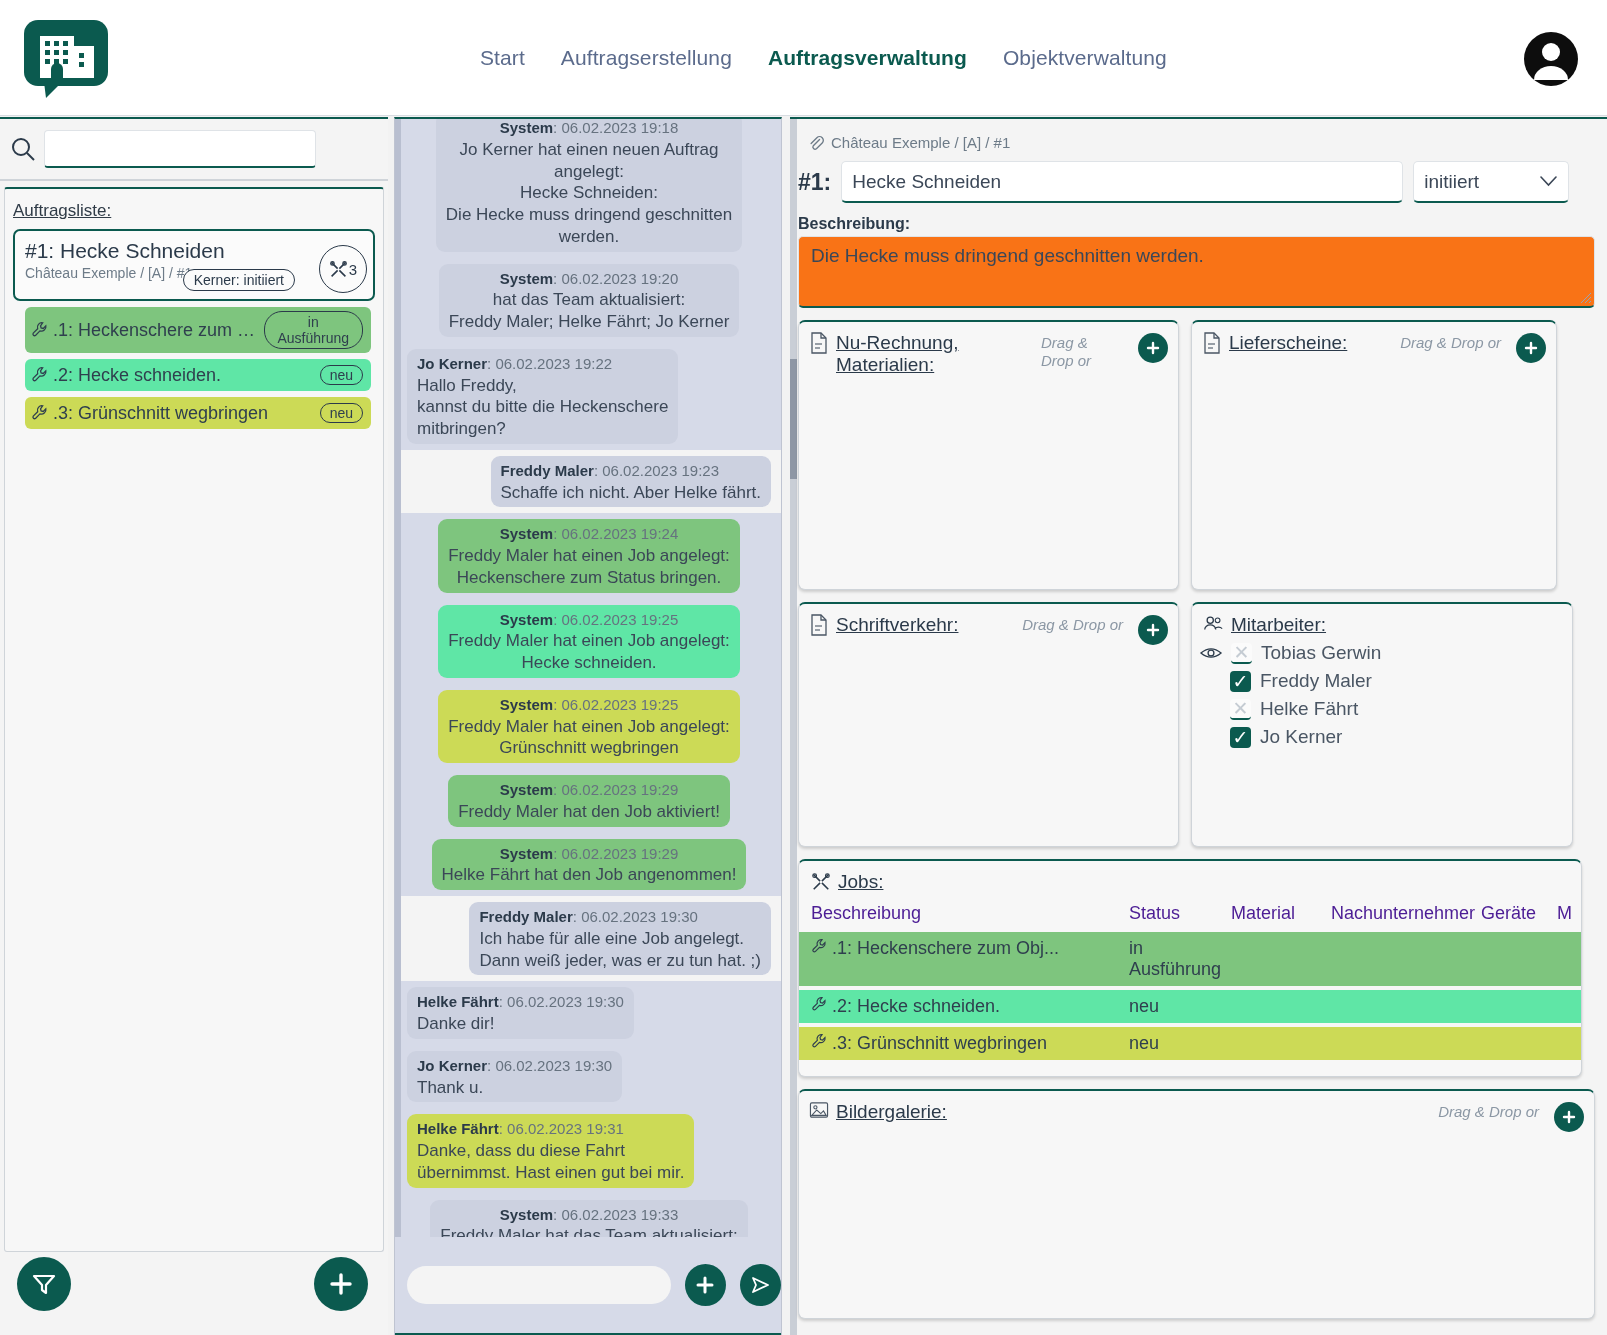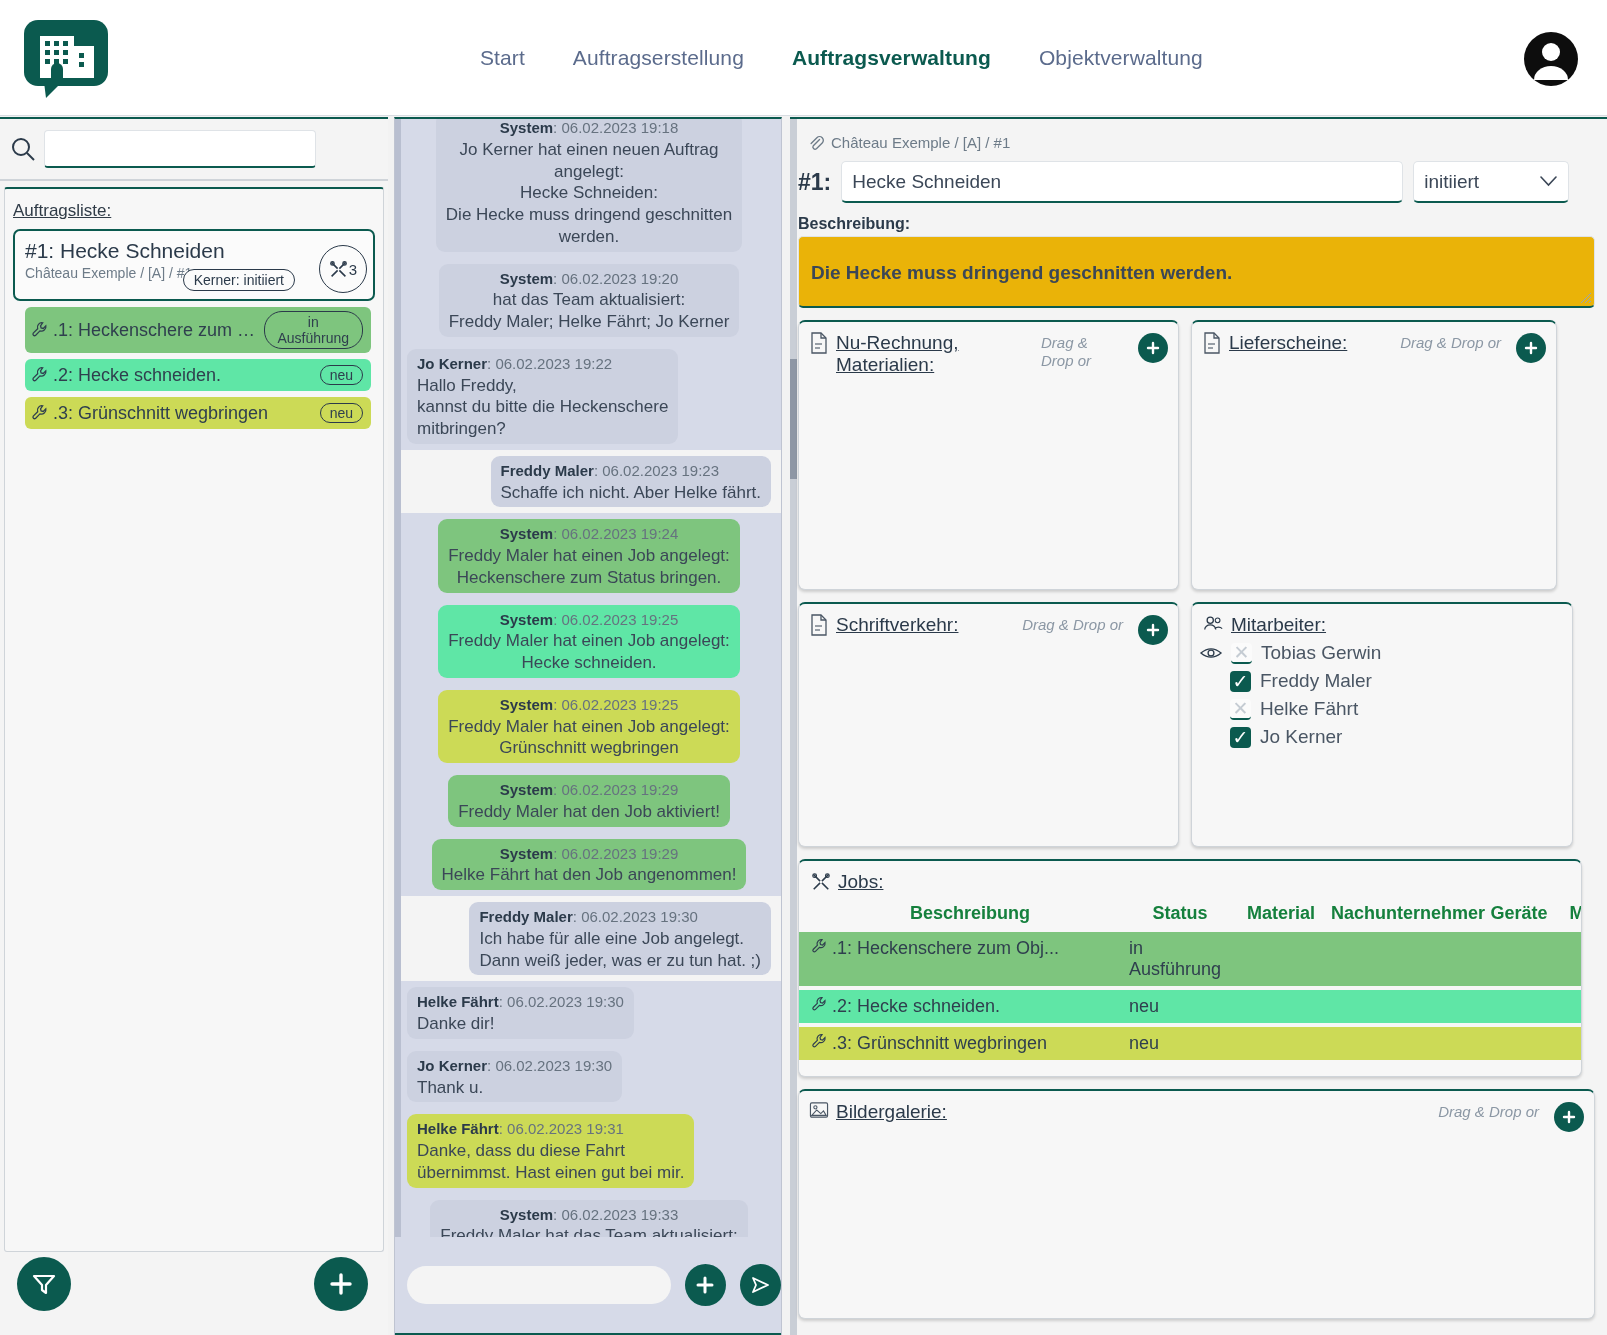--- a/index.html
+++ b/index.html
@@ -17,21 +17,21 @@
     position: absolute; left:0; top:0; width:1607px; height:116px;
     background:#ffffff; border-bottom:1px solid #d8dde2;
     display:flex; align-items:center;
   }
   .logo {
     position:absolute; left:22px; top:18px;
     width:92px; height:82px;
   }
   .nav {
     position:absolute; left:480px; top:46px;
-    display:flex; gap:48px; align-items:baseline;
+    display:flex; gap:36px; align-items:baseline;
   }
   .nav a {
     font-size:21px; color:#5b6b8c; text-decoration:none; letter-spacing:.1px;
   }
   .nav a.active { color:#0b5a4f; font-weight:bold; }
   .avatar { position:absolute; right:28px; top:31px; width:56px; height:56px; }
 
   
   .leftcol {
     position:absolute; left:0; top:117px; width:388px; height:1218px;
@@ -150,23 +150,23 @@
   .selwrap { position:relative; width:156px; }
   .statusselect {
     width:156px; height:42px; border:1px solid #dfe3e7; border-bottom:2px solid #0b5a4f;
     border-radius:5px; background:#fff; font-size:19px; color:#3b4757; padding:0 10px;
     appearance:none; -webkit-appearance:none; outline:none;
     font-family:"Liberation Sans", sans-serif;
   }
   .chev { position:absolute; right:12px; top:15px; pointer-events:none; }
   .desc-label { margin:12px 0 3px 8px; font-size:16px; color:#2b3a4a; font-weight:bold; }
   .desc-box {
-    position:relative; margin:0 12px 0 8px; height:72px; background:#eab308;
+    position:relative; margin:0 12px 0 8px; height:72px; background:#f97316;
     border:1px solid #dfe3e7; border-bottom:2px solid #0b5a4f; border-radius:5px;
-    font-size:19px; color:#3b4757; padding:25px 12px; overflow:hidden;font-weight:bold;
+    font-size:19px; color:#3b4757; padding:8px 12px; overflow:hidden;
   }
   .resize { position:absolute; right:2px; bottom:2px; width:14px; height:14px; }
 
   .cardgrid { display:flex; gap:12px; margin:12px 12px 0 8px; }
   .card {
     background:#f7f7f7; border:1px solid #cfd4d9; border-top:2px solid #0b5a4f;
     border-radius:7px; position:relative; box-shadow:0 2px 3px rgba(0,0,0,.16);
   }
   .card-head { display:flex; align-items:flex-start; padding:10px 10px 0 10px; gap:7px; }
   .card-title { font-size:19px; color:#2b3a4a; text-decoration:underline; line-height:1.18; }
@@ -186,21 +186,21 @@
 
   .jobscard {
     margin:12px 25px 0 8px; background:#f7f7f7; border:1px solid #cfd4d9;
     border-top:2px solid #0b5a4f; border-radius:7px; box-shadow:0 2px 3px rgba(0,0,0,.16);
     padding:10px 0 16px 0; overflow:hidden;
   }
   .jobs-title { display:flex; align-items:center; gap:7px; padding-left:12px; font-size:19px; color:#2b3a4a; }
   .jobs-title span.t { text-decoration:underline; }
   table.jobs { width:100%; border-collapse:collapse; margin-top:10px; table-layout:fixed; }
   table.jobs th {
-    text-align:center; font-weight:bold; font-size:18px; color:#15803d;
+    text-align:left; font-weight:normal; font-size:18px; color:#4c1d95;
     padding:0 0 8px 0;
   }
   table.jobs td { font-size:18px; color:#2f3f4e; padding:6px 0; vertical-align:top; }
   table.jobs tr.r td:first-child { padding-left:12px; }
   .jr-green td { background:#7ec57e; }
   .jr-mint  td { background:#5fe6a6; }
   .jr-lime  td { background:#ccda56; }
   .jobs-spacer td { background:#f7f7f7 !important; height:4px; padding:0 !important; }
   .cellwrap { display:flex; align-items:flex-start; gap:4px; }
 

